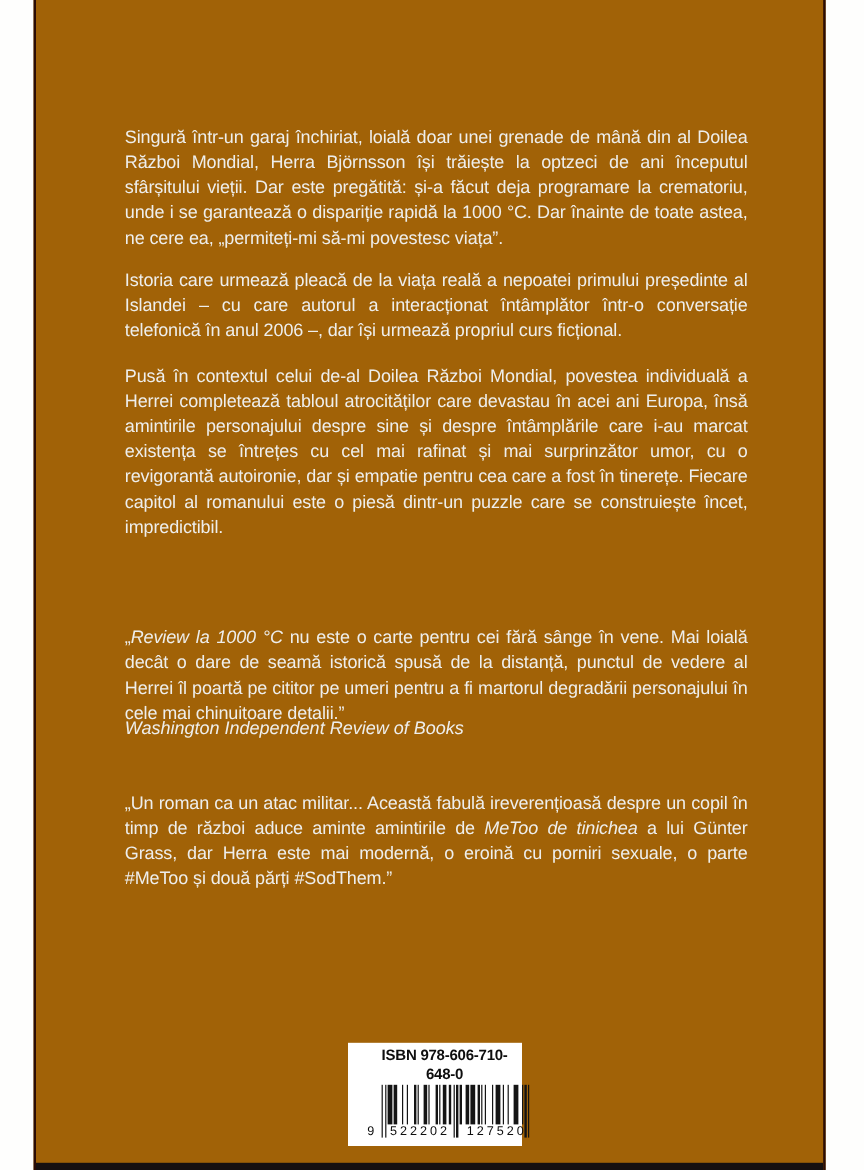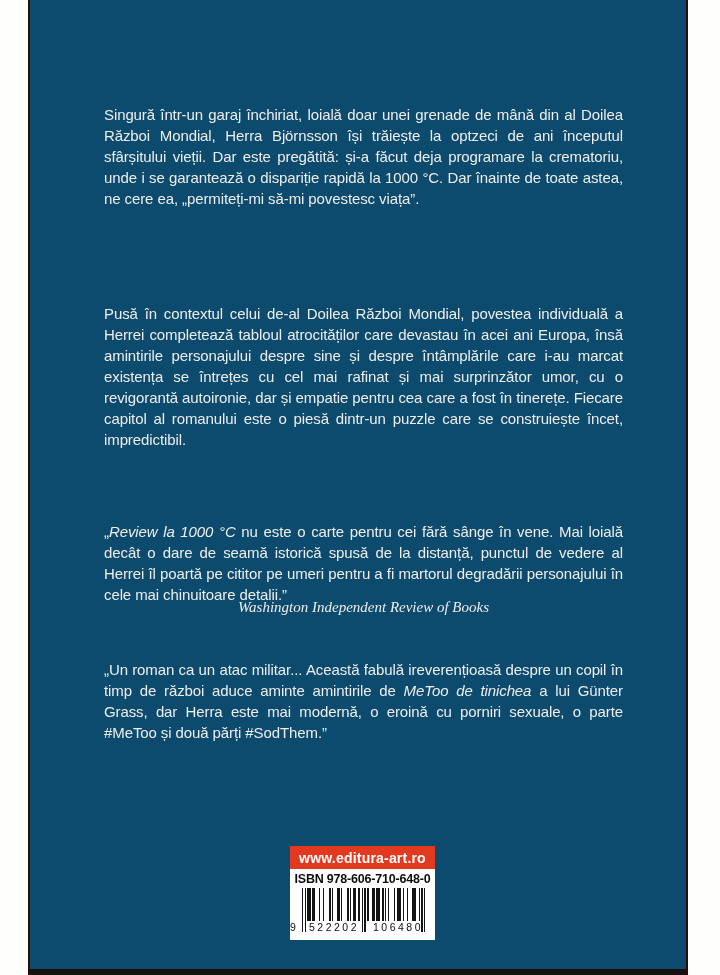--- a/index.html
+++ b/index.html
@@ -35,45 +35,45 @@
     text-align:justify;
   }
   .para i{font-style:italic;}
   .attrib{
     position:absolute;
     left:74px;width:519px;
     margin:0;
     color:#eeeeec;
     font-size:15px;
     line-height:21px;
-    text-align:center;
+    text-align:left;
     font-style:italic;
-    font-family:Liberation Serif, serif;
   }
   .isbn-block{
     position:absolute;
     left:260px;top:846px;
     width:145px;height:94px;
   }
   .publisher-banner{
     position:absolute;
     left:0;top:0;width:145px;height:23px;
     background:#e23a20;
     display:flex;align-items:center;justify-content:center;
     color:#ffffff;
     font-size:14px;
     font-weight:600;
     letter-spacing:0.2px;
   }
   .isbn-box{
     position:absolute;
-    left:0;top:23px;width:145px;height:71px;
+    left:0;top:23px;width:145px;height:86px;
     background:#ffffff;
     box-sizing:border-box;
     padding-top:2px;
+    padding-left:16px;
   }
   .isbn-text{
     text-align:center;
     font-size:12.5px;
     font-weight:600;
     color:#0e0e0e;
     line-height:16px;
     letter-spacing:-0.2px;
   }
   .barcode{
@@ -100,42 +100,40 @@
     color:#0e0e0e;
     font-weight:500;
   }
   .bc-digits .d9{width:12px;text-align:left;}
   .bc-digits .grp{flex:1;text-align:center;letter-spacing:2.5px;}
 </style>
 </head>
 <body>
 
 <div class="page">
-  <div class="cover" style="background: #0c4a6e;">
+  <div class="cover" style="background: #a16207;">
 
     <p class="para" style="top:104px">Singură într-un garaj închiriat, loială doar unei grenade de mână din al Doilea Război Mondial, Herra Björnsson își trăiește la optzeci de ani începutul sfârșitului vieții. Dar este pregătită: și-a făcut deja programare la crematoriu, unde i se garantează o dispariție rapidă la 1000 °C. Dar înainte de toate astea, ne cere ea, „permiteți-mi să-mi povestesc viața”.</p>
 
+    <p class="para" style="top:223px">Istoria care urmează pleacă de la viața reală a nepoatei primului președinte al Islandei – cu care autorul a interacționat întâmplător într-o conversație telefonică în anul 2006 –, dar își urmează propriul curs ficțional.</p>
 
     <p class="para" style="top:303px">Pusă în contextul celui de-al Doilea Război Mondial, povestea individuală a Herrei completează tabloul atrocităților care devastau în acei ani Europa, însă amintirile personajului despre sine și despre întâmplările care i-au marcat existența se întrețes cu cel mai rafinat și mai surprinzător umor, cu o revigorantă autoironie, dar și empatie pentru cea care a fost în tinerețe. Fiecare capitol al romanului este o piesă dintr-un puzzle care se construiește încet, impredictibil.</p>
 
     <p class="para" style="top:521px">
       <span>„</span><i>Review la 1000 °C</i><span> nu este o carte pentru cei fără sânge în vene. Mai loială decât o dare de seamă istorică spusă de la distanță, punctul de vedere al Herrei îl poartă pe cititor pe umeri pentru a fi martorul degradării personajului în cele mai chinuitoare detalii.”</span>
     </p>
 
     <p class="attrib" style="top:597px">Washington Independent Review of Books</p>
 
     <p class="para" style="top:659px">
       <span>„Un roman ca un atac militar... Această fabulă ireverențioasă despre un copil în timp de război aduce aminte amintirile de </span><i>MeToo de tinichea</i><span> a lui Günter Grass, dar Herra este mai modernă, o eroină cu porniri sexuale, o parte #MeToo și două părți #SodThem.”</span>
     </p>
 
 
     <div class="isbn-block">
-      <div class="publisher-banner" style="background: rgb(226, 58, 32);">
-        <span>www.editura-art.ro</span>
-      </div>
       <div class="isbn-box">
         <div class="isbn-text">ISBN 978-606-710-648-0</div>
         <div class="barcode">
           <div class="bars" id="barcode-bars">
               <div class="bar tall" style="width: 1.3px; flex: 0 0 1.3px;"></div>
               <div class="gap" style="width: 1.3px; flex: 0 0 1.3px;"></div>
               <div class="bar tall" style="width: 1.3px; flex: 0 0 1.3px;"></div>
               <div class="gap" style="width: 1.3px; flex: 0 0 1.3px;"></div>
               <div class="bar" style="width: 3.9px; flex: 0 0 3.9px;"></div>
               <div class="gap" style="width: 1.3px; flex: 0 0 1.3px;"></div>
@@ -189,20 +187,20 @@
               <div class="gap" style="width: 2.6px; flex: 0 0 2.6px;"></div>
               <div class="bar" style="width: 1.3px; flex: 0 0 1.3px;"></div>
               <div class="gap" style="width: 1.3px; flex: 0 0 1.3px;"></div>
               <div class="bar tall" style="width: 1.3px; flex: 0 0 1.3px;"></div>
               <div class="gap" style="width: 1.3px; flex: 0 0 1.3px;"></div>
               <div class="bar tall" style="width: 1.3px; flex: 0 0 1.3px;"></div>
             </div>
           <div class="bc-digits">
             <span class="d9">9</span>
             <span class="grp">522202</span>
-            <span class="grp">106480</span>
+            <span class="grp">127520</span>
           </div>
         </div>
       </div>
     </div>
 
   </div>
 </div>
 
 </body></html>

